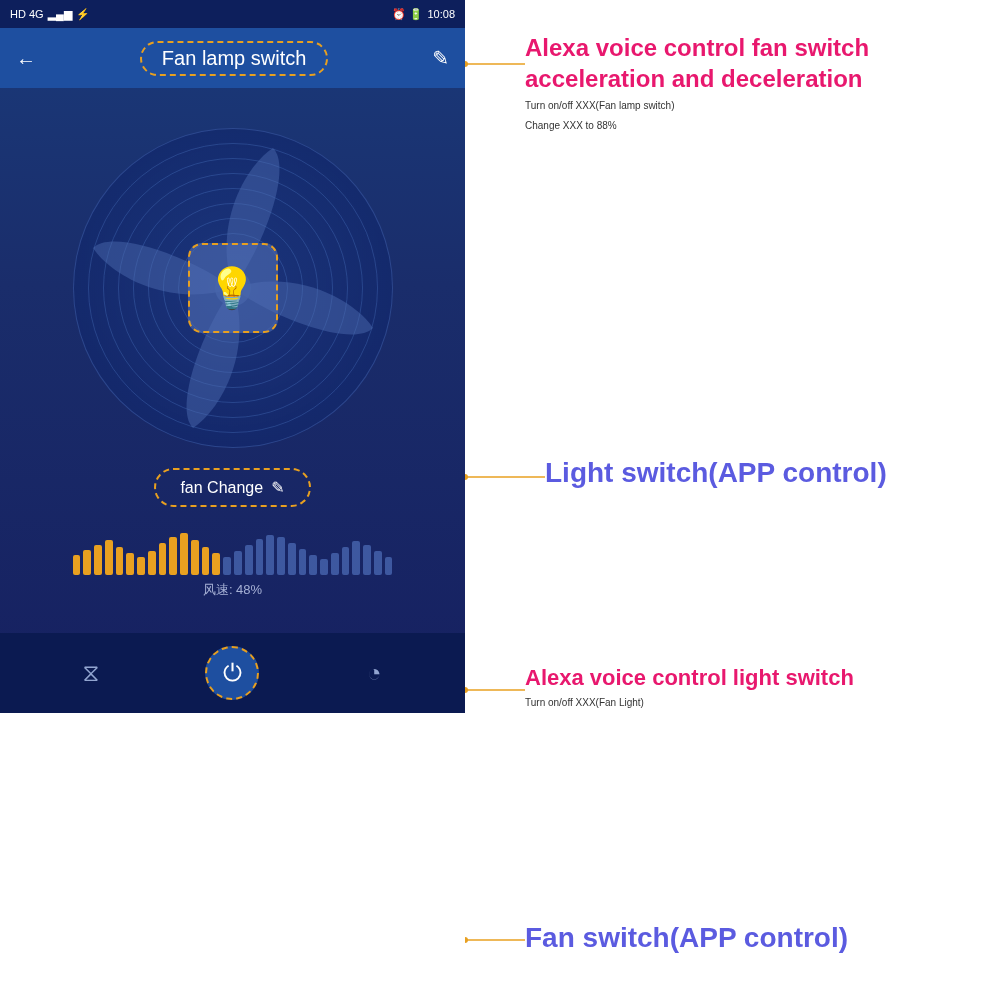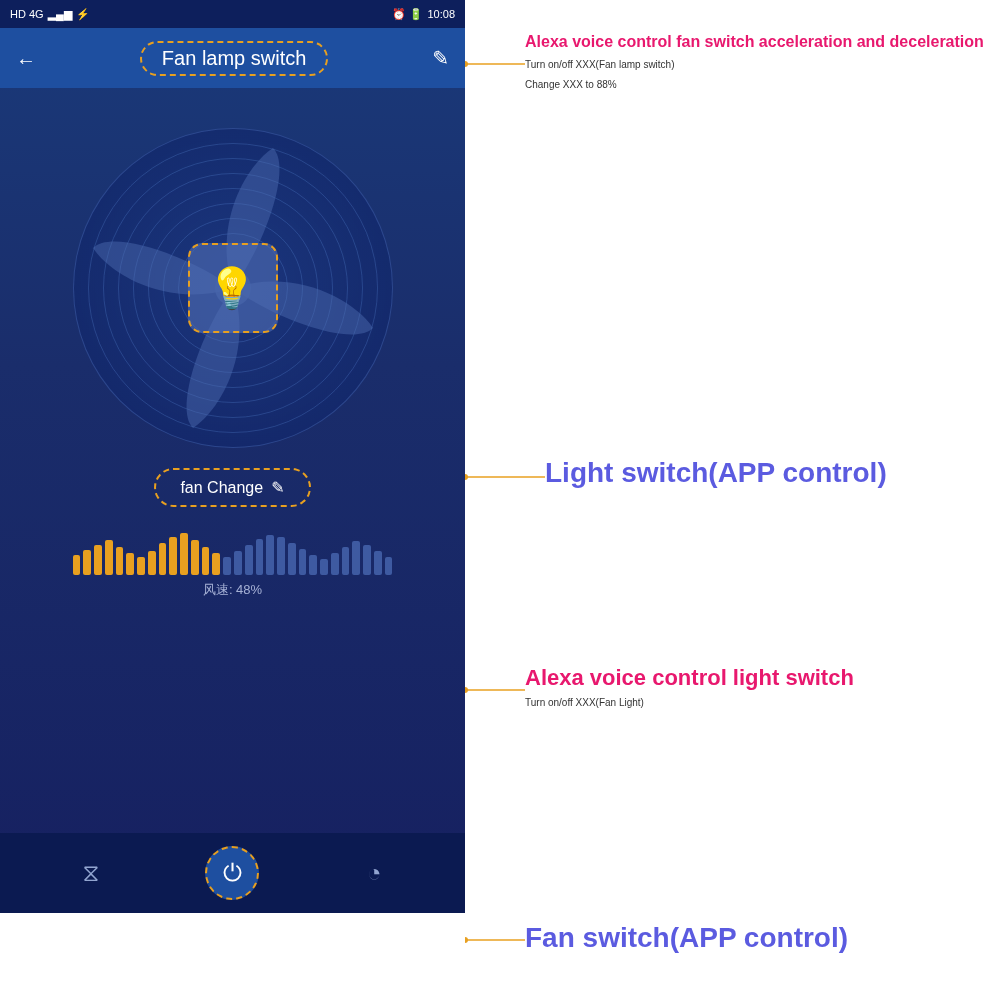--- a/index.html
+++ b/index.html
@@ -10,21 +10,21 @@
       font-family: Arial, sans-serif;
       overflow: hidden;
       position: relative;
     }
 
     
     .phone-panel {
       position: absolute;
       left: 0; top: 0;
       width: 465px;
-      height: 913px;
+      height: 713px;
       background: linear-gradient(180deg, #1a3a7a 0%, #1a2d6b 40%, #162060 100%);
       display: flex;
       flex-direction: column;
     }
 
     
     .status-bar {
       height: 28px;
       background: #0d1f5c;
       display: flex;
@@ -202,21 +202,21 @@
       left: 465px;
       top: 0;
       width: 536px;
       height: 1001px;
       background: #fff;
     }
 
     
     .ann-title-red {
       color: #e8186e;
-      font-size: 16px;
+      font-size: 24px;
       font-weight: 600;
       line-height: 1.3;
     }
     .ann-title-blue {
       color: #5b5be0;
       font-size: 28px;
       font-weight: 600;
       line-height: 1.3;
     }
     .ann-title-pink {

